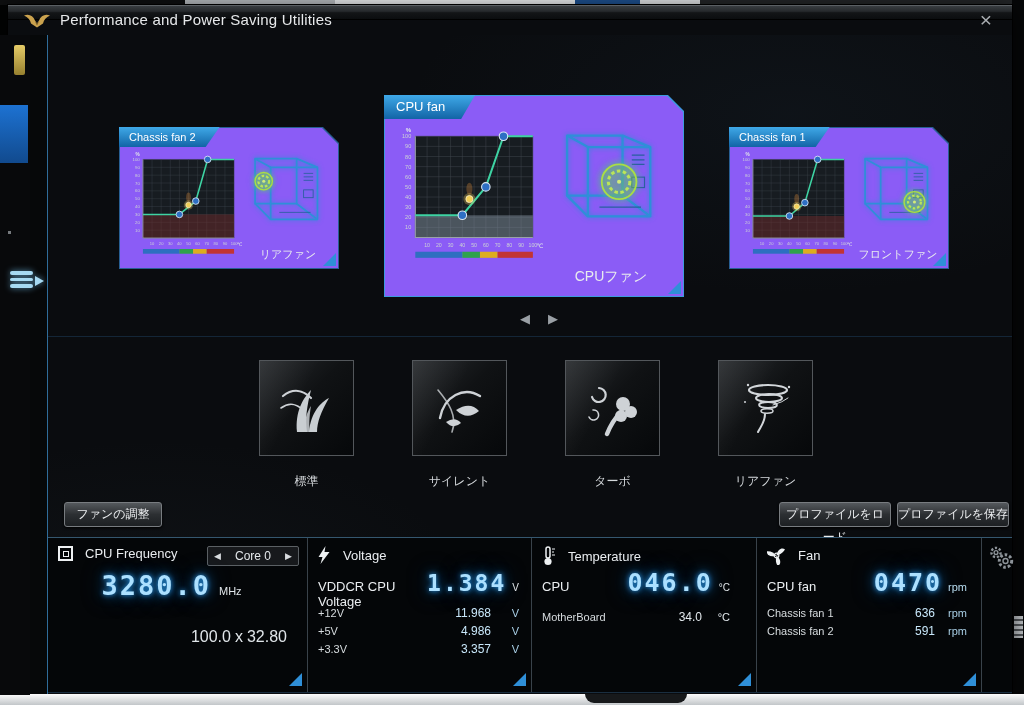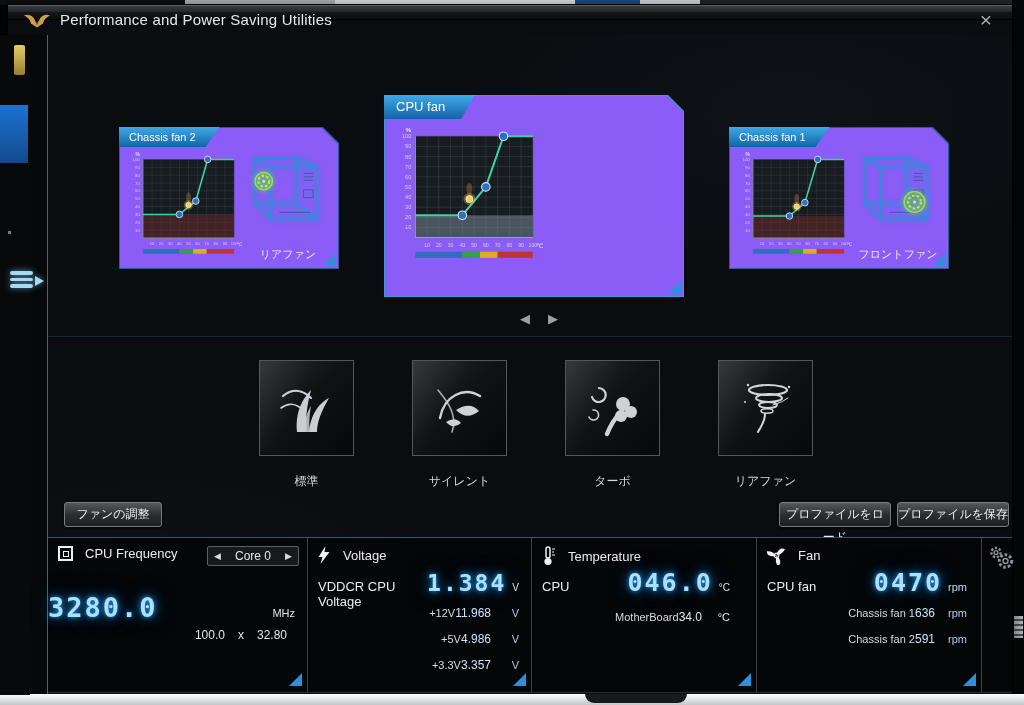--- a/index.html
+++ b/index.html
@@ -91,27 +91,27 @@
     color:#eaedf0;font-size:13px;}
   .chip{width:15px;height:15px;border:2px solid #eef1f3;display:flex;align-items:center;justify-content:center;}
   .chip span{display:block;width:6px;height:6px;border:1.5px solid #eef1f3;}
   .core-selector{position:absolute;top:8px;right:8px;width:92px;height:20px;display:flex;align-items:center;
     justify-content:space-between;padding:0 6px;background:#17191c;border:1px solid #5b6064;border-radius:2px;
     font-size:12px;color:#e4e8eb;cursor:pointer;}
   .sel-arrow{font-size:9px;color:#d8dcdf;cursor:pointer;}
   .glow-big{font-family:"DejaVu Sans Mono",monospace;font-weight:bold;letter-spacing:2px;color:#ace0ff;
     text-shadow:0 0 5px rgba(40,150,230,.95),0 0 12px rgba(30,130,210,.75),0 0 22px rgba(20,110,190,.5);}
   .unit-sm{font-size:11px;color:#e0e5e9;}
-  .freq-main{position:absolute;top:54px;left:0;right:12px;display:flex;justify-content:space-between;
+  .freq-main{position:absolute;top:32px;left:0;right:12px;display:flex;justify-content:center;
     align-items:baseline;gap:8px;}
   .freq-main .glow-big{font-size:27px;}
-  .freq-sub{position:absolute;top:90px;right:20px;display:flex;gap:13px;font-size:12px;color:#e0e5e9;}
+  .freq-sub{position:absolute;top:90px;right:20px;display:flex;gap:4px;font-size:16px;color:#e0e5e9;}
   .main-row{position:absolute;left:10px;display:flex;align-items:baseline;gap:6px;color:#eaedf0;font-size:13px;}
   .main-row .glow-big{margin-left:auto;}
-  .mon-rows{position:absolute;left:10px;display:flex;flex-direction:column;gap:12px;align-items:flex-end;}
+  .mon-rows{position:absolute;left:10px;display:flex;flex-direction:column;gap:4px;}
   .mon-row{display:flex;align-items:baseline;font-size:11px;color:#d7dcdf;}
   .mon-row .val{margin-left:auto;color:#c8e7fa;font-size:12px;}
   .mon-row .u{width:28px;text-align:right;color:#a9cfe6;font-size:11px;}
   .mon-row.white .val,.mon-row.white .u{color:#e3e9ed;}
   .gear-btn{position:absolute;top:6px;left:3px;cursor:pointer;}
 
   
   .menu-handle{position:absolute;left:8px;top:268px;width:40px;height:30px;z-index:50;cursor:pointer;
     filter:drop-shadow(0 0 3px rgba(120,200,245,.7));}
   .menu-bars{position:absolute;left:2px;top:3px;}
@@ -291,20 +291,39 @@
                 <text x="105.19999999999999" y="121" text-anchor="middle" font-size="5.2" fill="#ccd1d6">70</text>
                 <text x="116.8" y="121" text-anchor="middle" font-size="5.2" fill="#ccd1d6">80</text>
                 <text x="128.39999999999998" y="121" text-anchor="middle" font-size="5.2" fill="#ccd1d6">90</text>
                 <text x="140" y="121" text-anchor="middle" font-size="5.2" fill="#ccd1d6">100</text>
                 <text x="147" y="122" text-anchor="middle" font-size="6" fill="#e2e6ea">℃</text>
                 <rect x="24" y="126" width="46.400000000000006" height="6" fill="#2e6fc0"></rect>
                 <rect x="70.4" y="126" width="17.39999999999999" height="6" fill="#2fa24c"></rect>
                 <rect x="87.8" y="126" width="17.39999999999999" height="6" fill="#ddad1f"></rect>
                 <rect x="105.19999999999999" y="126" width="34.80000000000001" height="6" fill="#c23434"></rect>
               </svg>
+            <div class="case-wrap" style="left:160px;top:28px;right:6px;bottom:2px;">
+              <svg class="case" width="122" height="104" viewBox="0 0 100 90">
+                  <g stroke="#2e8fd8" stroke-width="2" fill="none" stroke-linejoin="round">
+                    <rect x="12" y="10" width="48" height="52"></rect>
+                    <rect x="30" y="20" width="54" height="60"></rect>
+                    <path d="M12,10 L30,20 M60,10 L84,20 M12,62 L30,80 M60,62 L84,80"></path>
+                  </g>
+                  <g stroke="#1d5f92" stroke-width="1" fill="none" opacity="0.85">
+                    <path d="M68,27 h11 M68,31 h11 M68,35 h11 M40,72 h36"></path>
+                    <rect x="68" y="46" width="11" height="9"></rect>
+                  </g>
+                  <g class="fan">
+                    <circle cx="57" cy="50" r="15" stroke="#a9de45" stroke-width="1.6" fill="rgba(140,205,45,0.13)"></circle>
+                    <circle cx="57" cy="50" r="9.3" stroke="#bce558" stroke-width="2.6" fill="none" stroke-dasharray="3 2.2"></circle>
+                    <circle cx="57" cy="50" r="1.8" fill="#d2ec7a"></circle>
+                  </g>
+                </svg>
+              <div class="case-label">CPUファン</div>
+            </div>
           </div>
           <div class="card-tab">CPU fan</div>
           <div class="corner-tri"></div>
         </div>
 
         <div class="fan-card" style="left:681px;top:92px;width:220px;height:142px;">
           <div class="card-body">
             <svg class="chart-svg" style="left:4px;top:22px;" width="118" height="110" viewBox="0 0 150 140">
                 <rect x="24" y="12" width="116" height="100" fill="#171c21"></rect>
                 <line x1="24" y1="12" x2="24" y2="112" stroke="#3f464e" stroke-width="0.5"></line>

